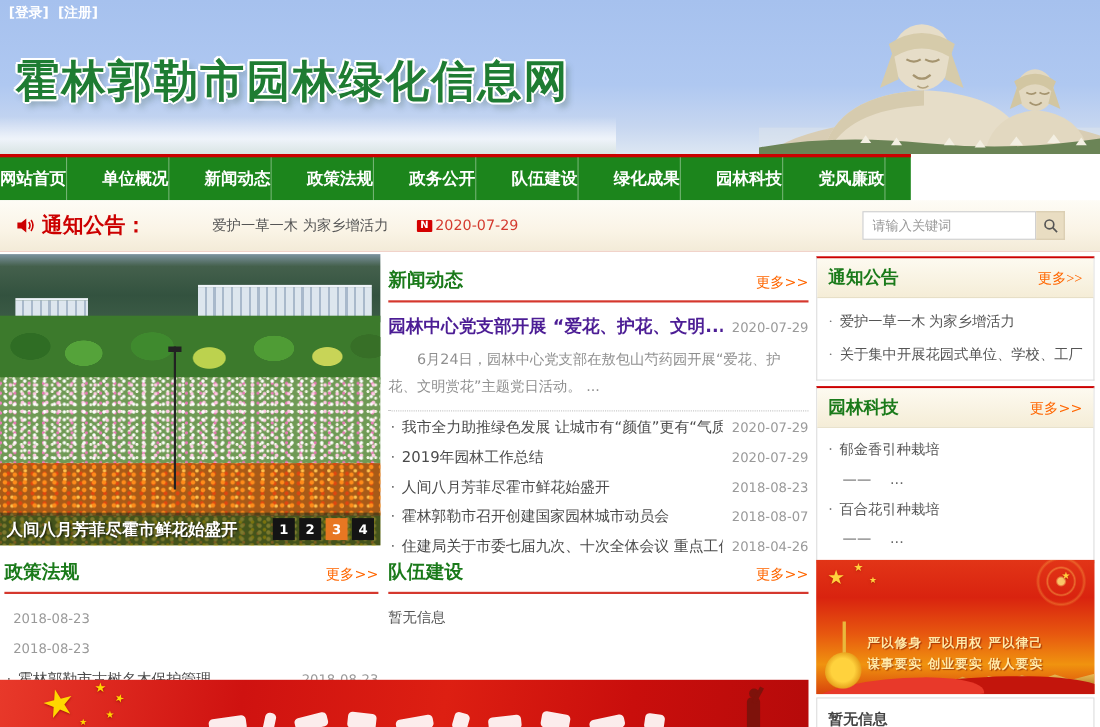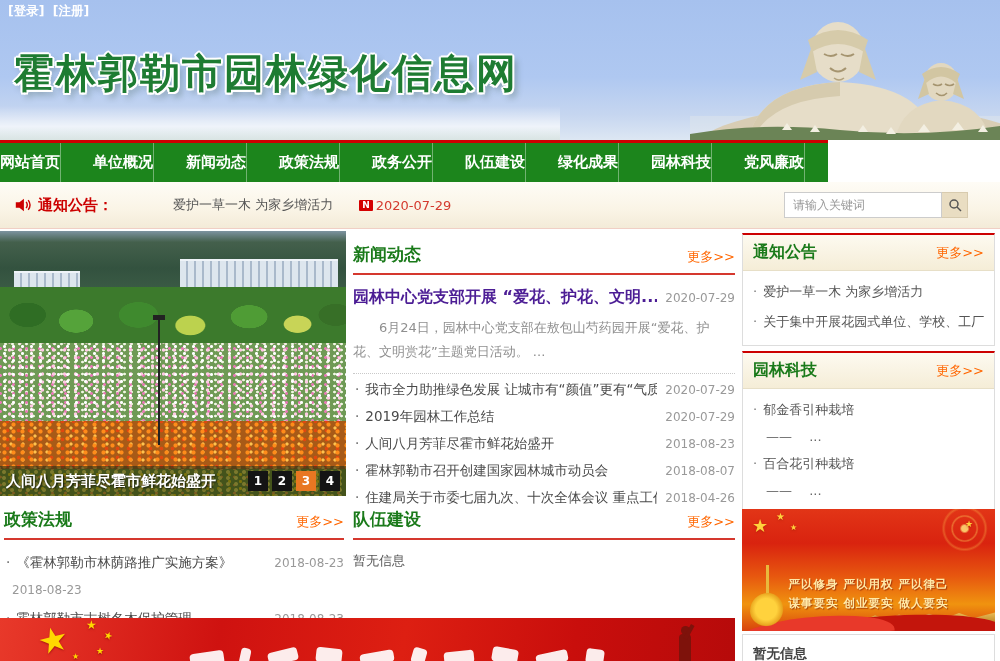--- a/index.html
+++ b/index.html
@@ -25,21 +25,21 @@
     border-top:3px solid #cc0000;box-sizing:border-box;display:flex;align-items:stretch;}
   .nav-item{flex:1;display:flex;align-items:center;justify-content:center;color:#fff;
     font-size:15px;font-weight:bold;cursor:pointer;white-space:nowrap;}
   .nav-item + .nav-item{border-left:1px solid rgba(255,255,255,.38);padding-left:32px;}
 
   
   .notice-bar{position:absolute;left:0;top:182px;width:1000px;height:47px;box-sizing:border-box;
     background:linear-gradient(180deg,#fefcf6 0%,#faf4e6 60%,#f3ebd8 100%);
     border-bottom:1px solid #f0cfc5;display:flex;align-items:center;}
   .speaker{width:18px;height:18px;margin-left:14px;flex:none;}
-  .notice-label{color:#cc0000;font-weight:bold;font-size:15px;margin-left:6px;}
+  .notice-label{color:#cc0000;font-weight:bold;font-size:19px;margin-left:6px;}
   .notice-link{color:#555;font-size:13px;margin-left:60px;text-decoration:none;cursor:pointer;}
   .n-badge{display:inline-block;background:#d40000;color:#fff;font-size:9px;font-weight:bold;
     padding:1px 3px;margin-left:26px;line-height:1;border-radius:1px;}
   .notice-date{color:#d43a2e;font-size:13px;margin-left:3px;}
   .search-area{margin-left:auto;margin-right:32px;display:flex;align-items:center;}
   .search-input{width:158px;height:26px;box-sizing:border-box;border:1px solid #ccc;background:#fff;
     font-size:12px;color:#333;padding:0 8px;outline:none;}
   .search-input::placeholder{color:#999;}
   .search-btn{width:26px;height:26px;border:1px solid #d8cbae;border-left:none;background:#e9ddc2;
     cursor:pointer;display:flex;align-items:center;justify-content:center;padding:0;}
@@ -114,21 +114,21 @@
   
   .side-box{position:absolute;left:742px;width:253px;box-sizing:border-box;background:#fff;
     border:1px solid #ddd;border-top:2px solid #cc0000;}
   .side-head{display:flex;align-items:center;justify-content:space-between;
     background:linear-gradient(180deg,#fdfaf0,#f5edd7);border-bottom:1px solid #e7dfc7;padding:7px 10px;}
   .side-title{color:#1a7a1a;font-size:16px;font-weight:bold;}
   .side-body{padding:6px 10px 8px 10px;}
   .side-item{color:#555;font-size:13px;line-height:30px;white-space:nowrap;overflow:hidden;cursor:pointer;}
   .side-item::before{content:"·";margin-right:6px;color:#777;}
   .side-sub{color:#666;font-size:13px;line-height:24px;padding-left:13px;white-space:nowrap;overflow:hidden;cursor:pointer;}
-  .box-notices{top:233px;}
+  .box-notices{top:233px;font-family:Liberation Serif, serif;}
   .box-tech{top:351px;}
 
   
   .promo{position:absolute;left:742px;top:509px;width:253px;height:122px;overflow:hidden;cursor:pointer;
     background:
       radial-gradient(circle at 88% 16%, rgba(255,226,120,.85) 3px, rgba(255,226,120,0) 5px),
       radial-gradient(circle at 88% 16%, rgba(255,210,90,0) 11px, rgba(255,210,90,.4) 12.5px, rgba(255,210,90,0) 14px),
       radial-gradient(circle at 88% 16%, rgba(255,210,90,0) 19px, rgba(255,200,80,.3) 21px, rgba(255,200,80,0) 23px),
       linear-gradient(180deg,#e23517 0%,#d9230f 28%,#e7570f 55%,#f0930f 78%,#d8430c 100%);}
   .promo .star{position:absolute;color:#ffd23d;text-shadow:0 1px 2px rgba(150,30,0,.5);}
@@ -302,21 +302,20 @@
     </ul>
   </div>
 
   <div class="policies-sec">
     <div class="section-head">
       <span class="section-title">政策法规</span>
       <a class="more-link">更多&gt;&gt;</a>
     </div>
     <ul class="news-list" style="margin-top:8px;">
       <li>
-        <span class="item-title">《霍林郭勒市林荫路推广实施方案》</span>
         <span class="item-date">2018-08-23</span>
       </li>
       <li>
         <span class="item-date">2018-08-23</span>
       </li>
       <li>
         <span class="item-title">霍林郭勒市古树名木保护管理</span>
         <span class="item-date">2018-08-23</span>
       </li>
     </ul>

